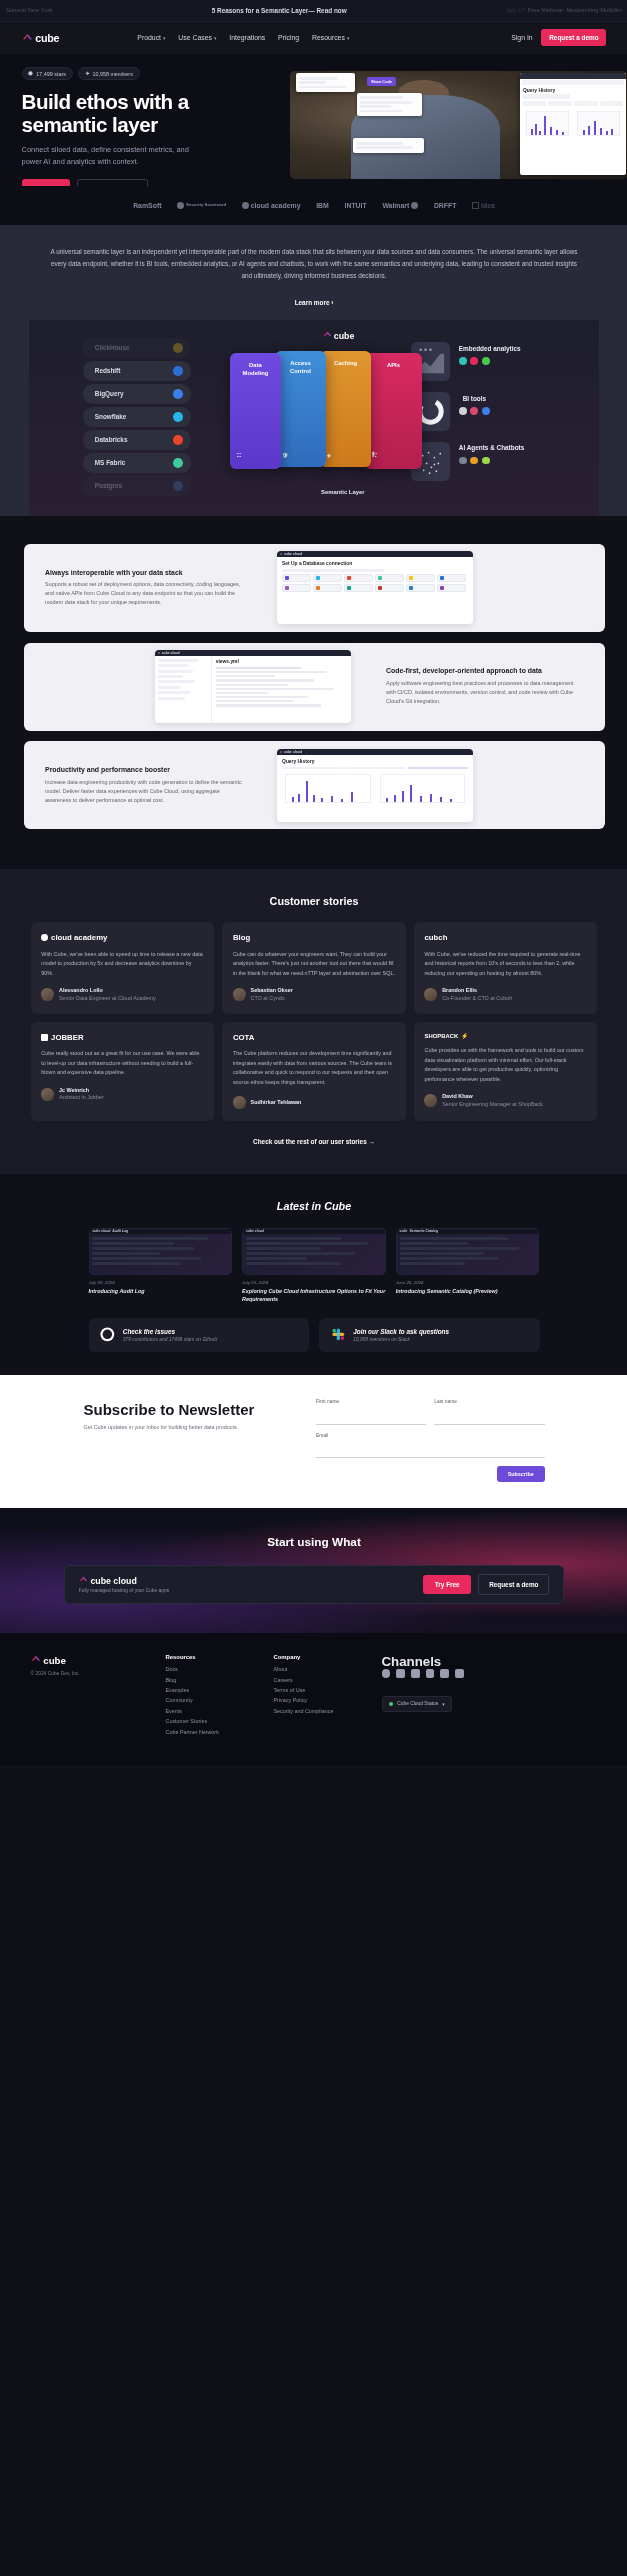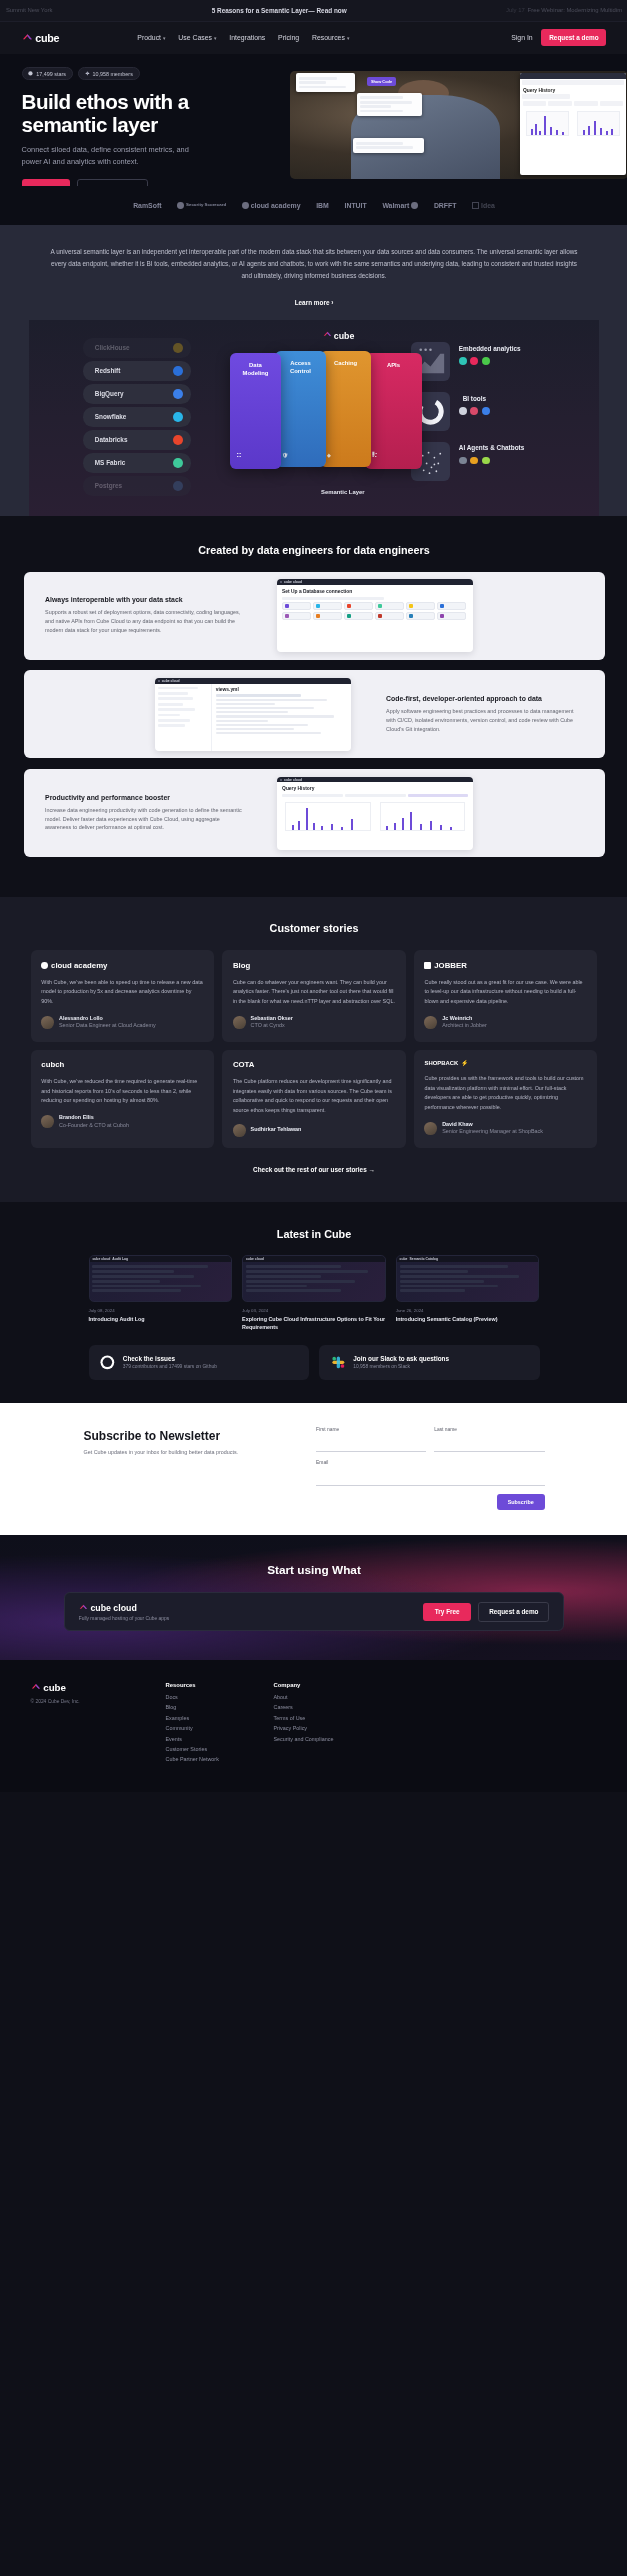--- a/index.html
+++ b/index.html
@@ -204,21 +204,21 @@
   .scard { background:#242531; border-radius:5.9px; padding:10.8px 10.8px 11.8px; }
   .scard .brand { font-size:7.8px; font-weight:bold; color:#fff; margin-bottom:7.8px; display:flex; align-items:center; gap:2.9px;}
   .scard .quote { font-size:5.4px; color:#b5b7c6; line-height:1.75; margin-bottom:8.8px;}
   .person { display:flex; align-items:center; gap:4.9px;}
   .avatar { width:12.8px;height:12.8px;border-radius:50%;background:linear-gradient(150deg,#7e6a58,#4a4036); flex:none;}
   .person .nm { font-size:5.4px; font-weight:bold; color:#eceef6; line-height:1.4;}
   .person .rl { font-size:5.4px; color:#8b8d9e; line-height:1.4;}
   .stories-cta { text-align:center; margin-top:17.7px; font-size:6.4px; font-weight:bold; color:#fff; cursor:pointer;}
 
   
-  .latest { background:#0f1018; padding:25.5px 0 23.5px;}
+  .latest { background:#0f1018; padding:25.5px 0 23.5px;font-style:italic;}
   .latest h3 { text-align:center; font-size:10.8px; font-weight:bold; color:#fff; margin-bottom:15.7px;}
   .grid3b { width:451px; margin:0 auto; display:grid; grid-template-columns:repeat(3,1fr); gap:9.8px;}
   .bcard .thumb {
     height:47px; border-radius:4.9px; overflow:hidden; position:relative;
     background:linear-gradient(135deg,#1c1d33,#2a1f3c);
     border:1px solid #24253a;
   }
   .thumb-bar{height:5.9px;background:#13141f;display:flex;align-items:center;gap:2px;padding:0 2.9px;}
   .thumb-bar .t{font-size:3.4px;color:#c8cad6;font-weight:bold;}
   .thumb-inner{padding:2.9px;}
@@ -229,21 +229,21 @@
   .links2 { width:451px; margin:13.7px auto 0; display:grid; grid-template-columns:1fr 1fr; gap:9.8px;}
   .lcard { background:#1b1c27; border-radius:5.9px; padding:9.8px 11.8px; display:flex; align-items:center; gap:7.8px;}
   .lcard .li { width:14.7px;height:14.7px;flex:none;}
   .lcard .lt { font-size:6.4px; font-weight:bold; color:#fff; margin-bottom:2px;}
   .lcard .ls { font-size:4.9px; color:#86889a;}
 
   
   .news { background:#fff; padding:23.5px 0 25.5px; }
   .news-in { width:461px; margin:0 auto; display:flex; gap:21.6px; align-items:flex-start;}
   .news-l { width:211px; padding-top:2px;}
-  .news-l h4 { font-size:12px; font-weight:bold; color:#16171e; margin-bottom:4.9px;}
+  .news-l h4 { font-size:15px; font-weight:bold; color:#16171e; margin-bottom:4.9px;}
   .news-l p { font-size:5.4px; color:#6c6e7b; line-height:1.6;}
   .news-r { flex:1; }
   .frow { display:flex; gap:7.8px; margin-bottom:7.8px;}
   .fgrp { flex:1; }
   .fgrp label{display:block;font-size:4.9px;color:#5d5f6b;margin-bottom:2.9px;}
   .fgrp input{
     width:100%; height:10.8px; border:none; border-bottom:1px solid #cfd1da;
     background:transparent; font-size:5.4px; color:#16171e; outline:none;
     font-family:"Liberation Sans", sans-serif;
   }
@@ -557,21 +557,20 @@
               <span style="background:#e8a020"></span>
               <span style="background:#9ad84a"></span>
             </div>
           </div>
         </div>
       </div>
     </div>
   </div>
 
   <div class="created">
-    <h3>Created by data engineers for data engineers</h3>
 
     <div class="fcard">
       <div class="fc-text">
         <h4>Always interoperable with your data stack</h4>
         <p>Supports a robust set of deployment options, data connectivity, coding languages, and native APIs from Cube Cloud to any data endpoint so that you can build the modern data stack for your unique requirements.</p>
       </div>
       <div class="fc-shot">
         <div class="shot-bar">
             <span class="dot"></span>
             <span class="lbl">cube cloud</span>
@@ -731,43 +730,43 @@
           <div class="avatar"></div>
           <div>
               <div class="nm">Sebastian Okser</div>
               <div class="rl">CTO at Cyndx</div>
             </div>
         </div>
       </div>
 
       <div class="scard">
         <div class="brand">
+            <span>cubch</span>
+          </div>
+        <div class="quote">With Cube, we've reduced the time required to generate real-time and historical reports from 10's of seconds to less than 2, while reducing our spending on hosting by almost 80%.</div>
+        <div class="person">
+          <div class="avatar"></div>
+          <div>
+              <div class="nm">Brandon Ellis</div>
+              <div class="rl">Co-Founder &amp; CTO at Cuboh</div>
+            </div>
+        </div>
+      </div>
+
+      <div class="scard">
+        <div class="brand">
             <span style="width:6.9px;height:6.9px;background:#fff;display:inline-block;border-radius:1px"></span>
             <span>JOBBER</span>
           </div>
         <div class="quote">Cube really stood out as a great fit for our use case. We were able to level-up our data infrastructure without needing to build a full-blown and expensive data pipeline.</div>
         <div class="person">
           <div class="avatar"></div>
           <div>
               <div class="nm">Jc Weinrich</div>
               <div class="rl">Architect in Jobber</div>
-            </div>
-        </div>
-      </div>
-
-      <div class="scard">
-        <div class="brand">
-            <span>cubch</span>
-          </div>
-        <div class="quote">With Cube, we've reduced the time required to generate real-time and historical reports from 10's of seconds to less than 2, while reducing our spending on hosting by almost 80%.</div>
-        <div class="person">
-          <div class="avatar"></div>
-          <div>
-              <div class="nm">Brandon Ellis</div>
-              <div class="rl">Co-Founder &amp; CTO at Cuboh</div>
             </div>
         </div>
       </div>
 
       <div class="scard">
         <div class="brand">
             <span>COTA</span>
           </div>
         <div class="quote">The Cube platform reduces our development time significantly and integrates easily with data from various sources. The Cube team is collaborative and quick to respond to our requests and their open source ethos keeps things transparent.</div>
         <div class="person">
@@ -957,17 +956,33 @@
 
       <div class="f-col">
         <h5>Company</h5>
         <a>About</a>
         <a>Careers</a>
         <a>Terms of Use</a>
         <a>Privacy Policy</a>
         <a>Security and Compliance</a>
       </div>
 
+      <div class="f-chan">
+        <h5>Channels</h5>
+        <div class="soc">
+          <span style="background:#9b9dae;border-radius:50%"></span>
+          <span style="background:#9b9dae"></span>
+          <span style="background:#9b9dae"></span>
+          <span style="background:#9b9dae"></span>
+          <span style="background:#9b9dae"></span>
+          <span style="background:#9b9dae"></span>
+        </div>
+        <div class="status-pill">
+          <span class="dot"></span>
+          <span>Cube Cloud Status</span>
+          <span>▾</span>
+        </div>
+      </div>
     </div>
   </div>
 
 </div>
 
 
 </body></html>

